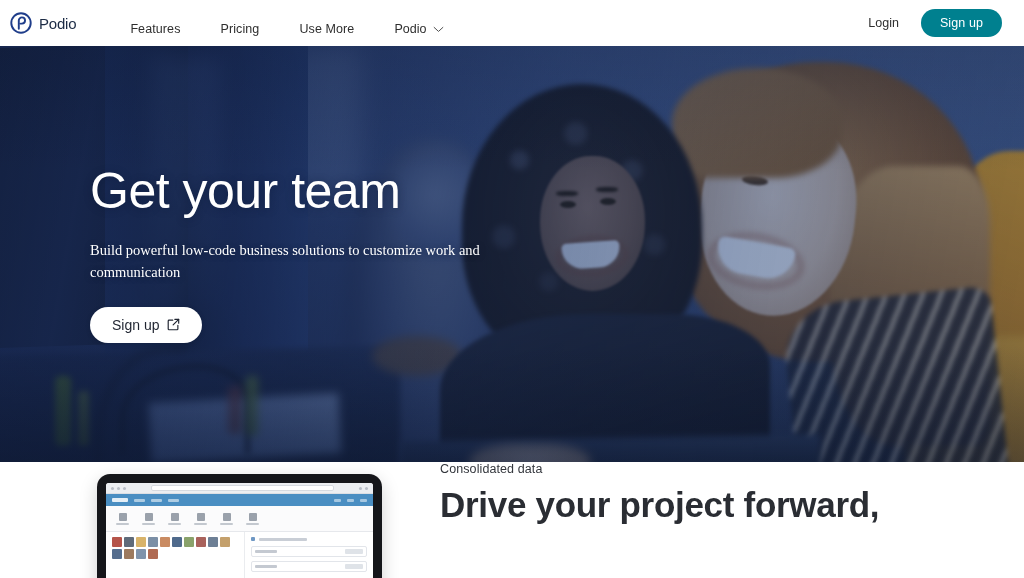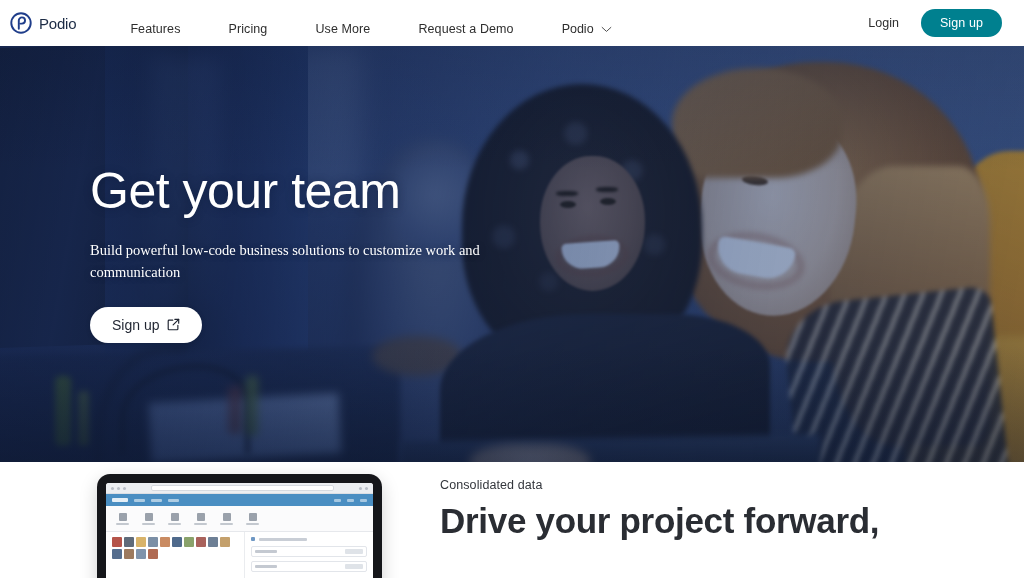--- a/index.html
+++ b/index.html
@@ -23,21 +23,21 @@
     margin-left:10px; gap:7px;
     cursor:pointer;
   }
   .logo-mark{ width:22px; height:22px; display:block; }
   .logo-text{
     font-size:15px; color:#1b2a44; letter-spacing:-0.2px;
     font-weight:400; line-height:1;
   }
   .nav-links{
     display:flex; align-items:flex-end;
-    margin-left:38px; gap:16px;margin-top:12px;
+    margin-left:38px; gap:8px;margin-top:12px;
   }
   .nav-link{
     font-size:12.5px; color:#2e2e2e;
     padding:6px 16px; cursor:pointer;
     white-space:nowrap; letter-spacing:0.1px;
   }
   .nav-more{
     display:flex; align-items:center; gap:7px;
     font-size:12.5px; color:#2e2e2e;
     padding:6px 16px; cursor:pointer;
@@ -321,21 +321,21 @@
   .ar-dot{ width:4px; height:4px; background:#6f98c4; border-radius:1px; }
   .ar-line{ width:48px; height:3px; background:#c9ced6; border-radius:1px; }
   .ar-box{
     height:11px; border:1px solid #e2e5ea; border-radius:2px;
     display:flex; align-items:center; justify-content:space-between;
     padding:0 3px; margin-bottom:4px;
   }
   .ar-bl{ width:22px; height:3px; background:#c4c9d1; border-radius:1px; }
   .ar-br{ width:18px; height:5px; background:#dfe3e8; border-radius:1px; }
 
-  .s2-right{ flex:1; padding-top:16px; }
+  .s2-right{ flex:1; }
   .eyebrow{
     font-size:12.5px; color:#33363c; margin-bottom:9px; letter-spacing:.1px;
   }
   .s2-h2{
     font-size:35px; font-weight:700; color:#2a2d33;
     line-height:1.12; letter-spacing:-0.3px;
   }
 </style>
 </head>
 <body>
@@ -347,21 +347,20 @@
       <circle cx="12" cy="12" r="10.6" fill="none" stroke="#1f3d8a" stroke-width="2.1"></circle>
       <path d="M9.6 18.4 V9.3 a3.4 3.4 0 0 1 3.4-3.4 a3.4 3.4 0 0 1 0 6.8 h-1.3" fill="none" stroke="#1f3d8a" stroke-width="2.1" stroke-linecap="round" stroke-linejoin="round"></path>
     </svg>
     <span class="logo-text">Podio</span>
   </div>
 
   <div class="nav-links">
     <span class="nav-link">Features</span>
     <span class="nav-link">Pricing</span>
     <span class="nav-link">Use More</span>
-    <span class="nav-link">Request a Demo</span>
     <span class="nav-more">
       <span>Podio</span>
       <svg class="chev" viewBox="0 0 12 8">
         <path d="M1 1.6 L6 6.2 L11 1.6" fill="none" stroke="#4a4a4a" stroke-width="1.1" stroke-linecap="round"></path>
       </svg>
     </span>
   </div>
 
   <div class="nav-right">
     <span class="nav-login">Login</span>

